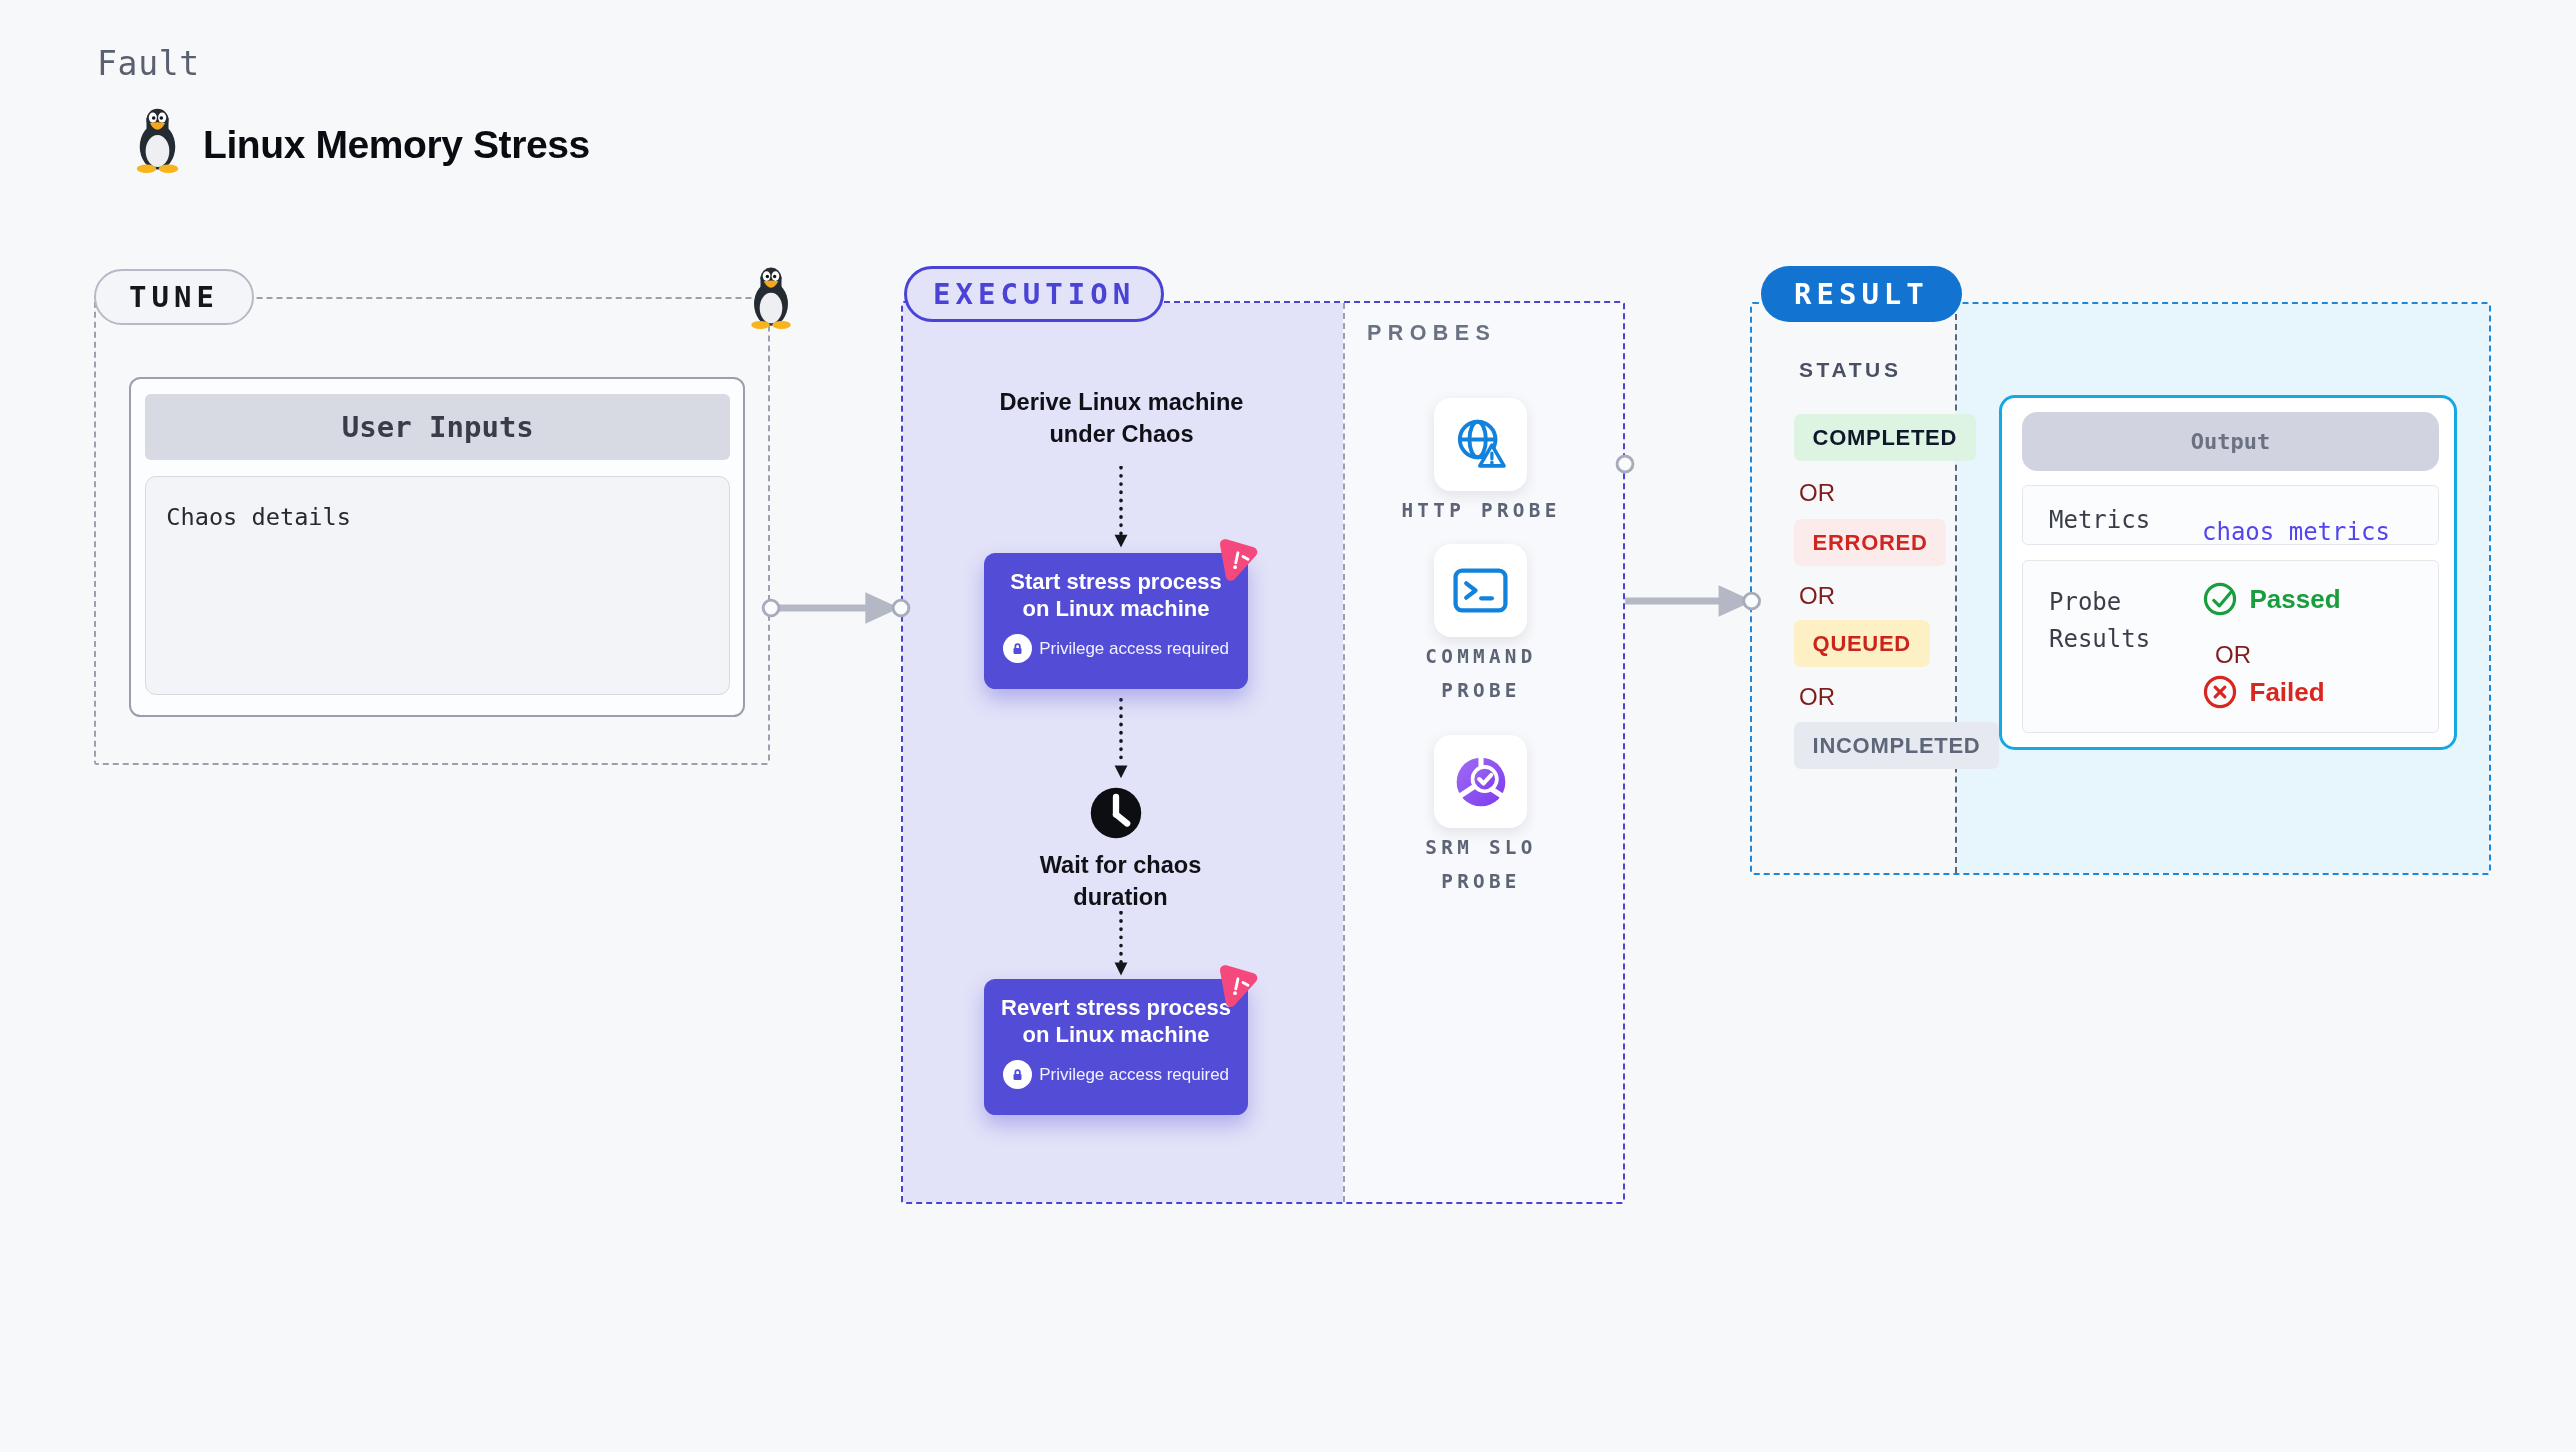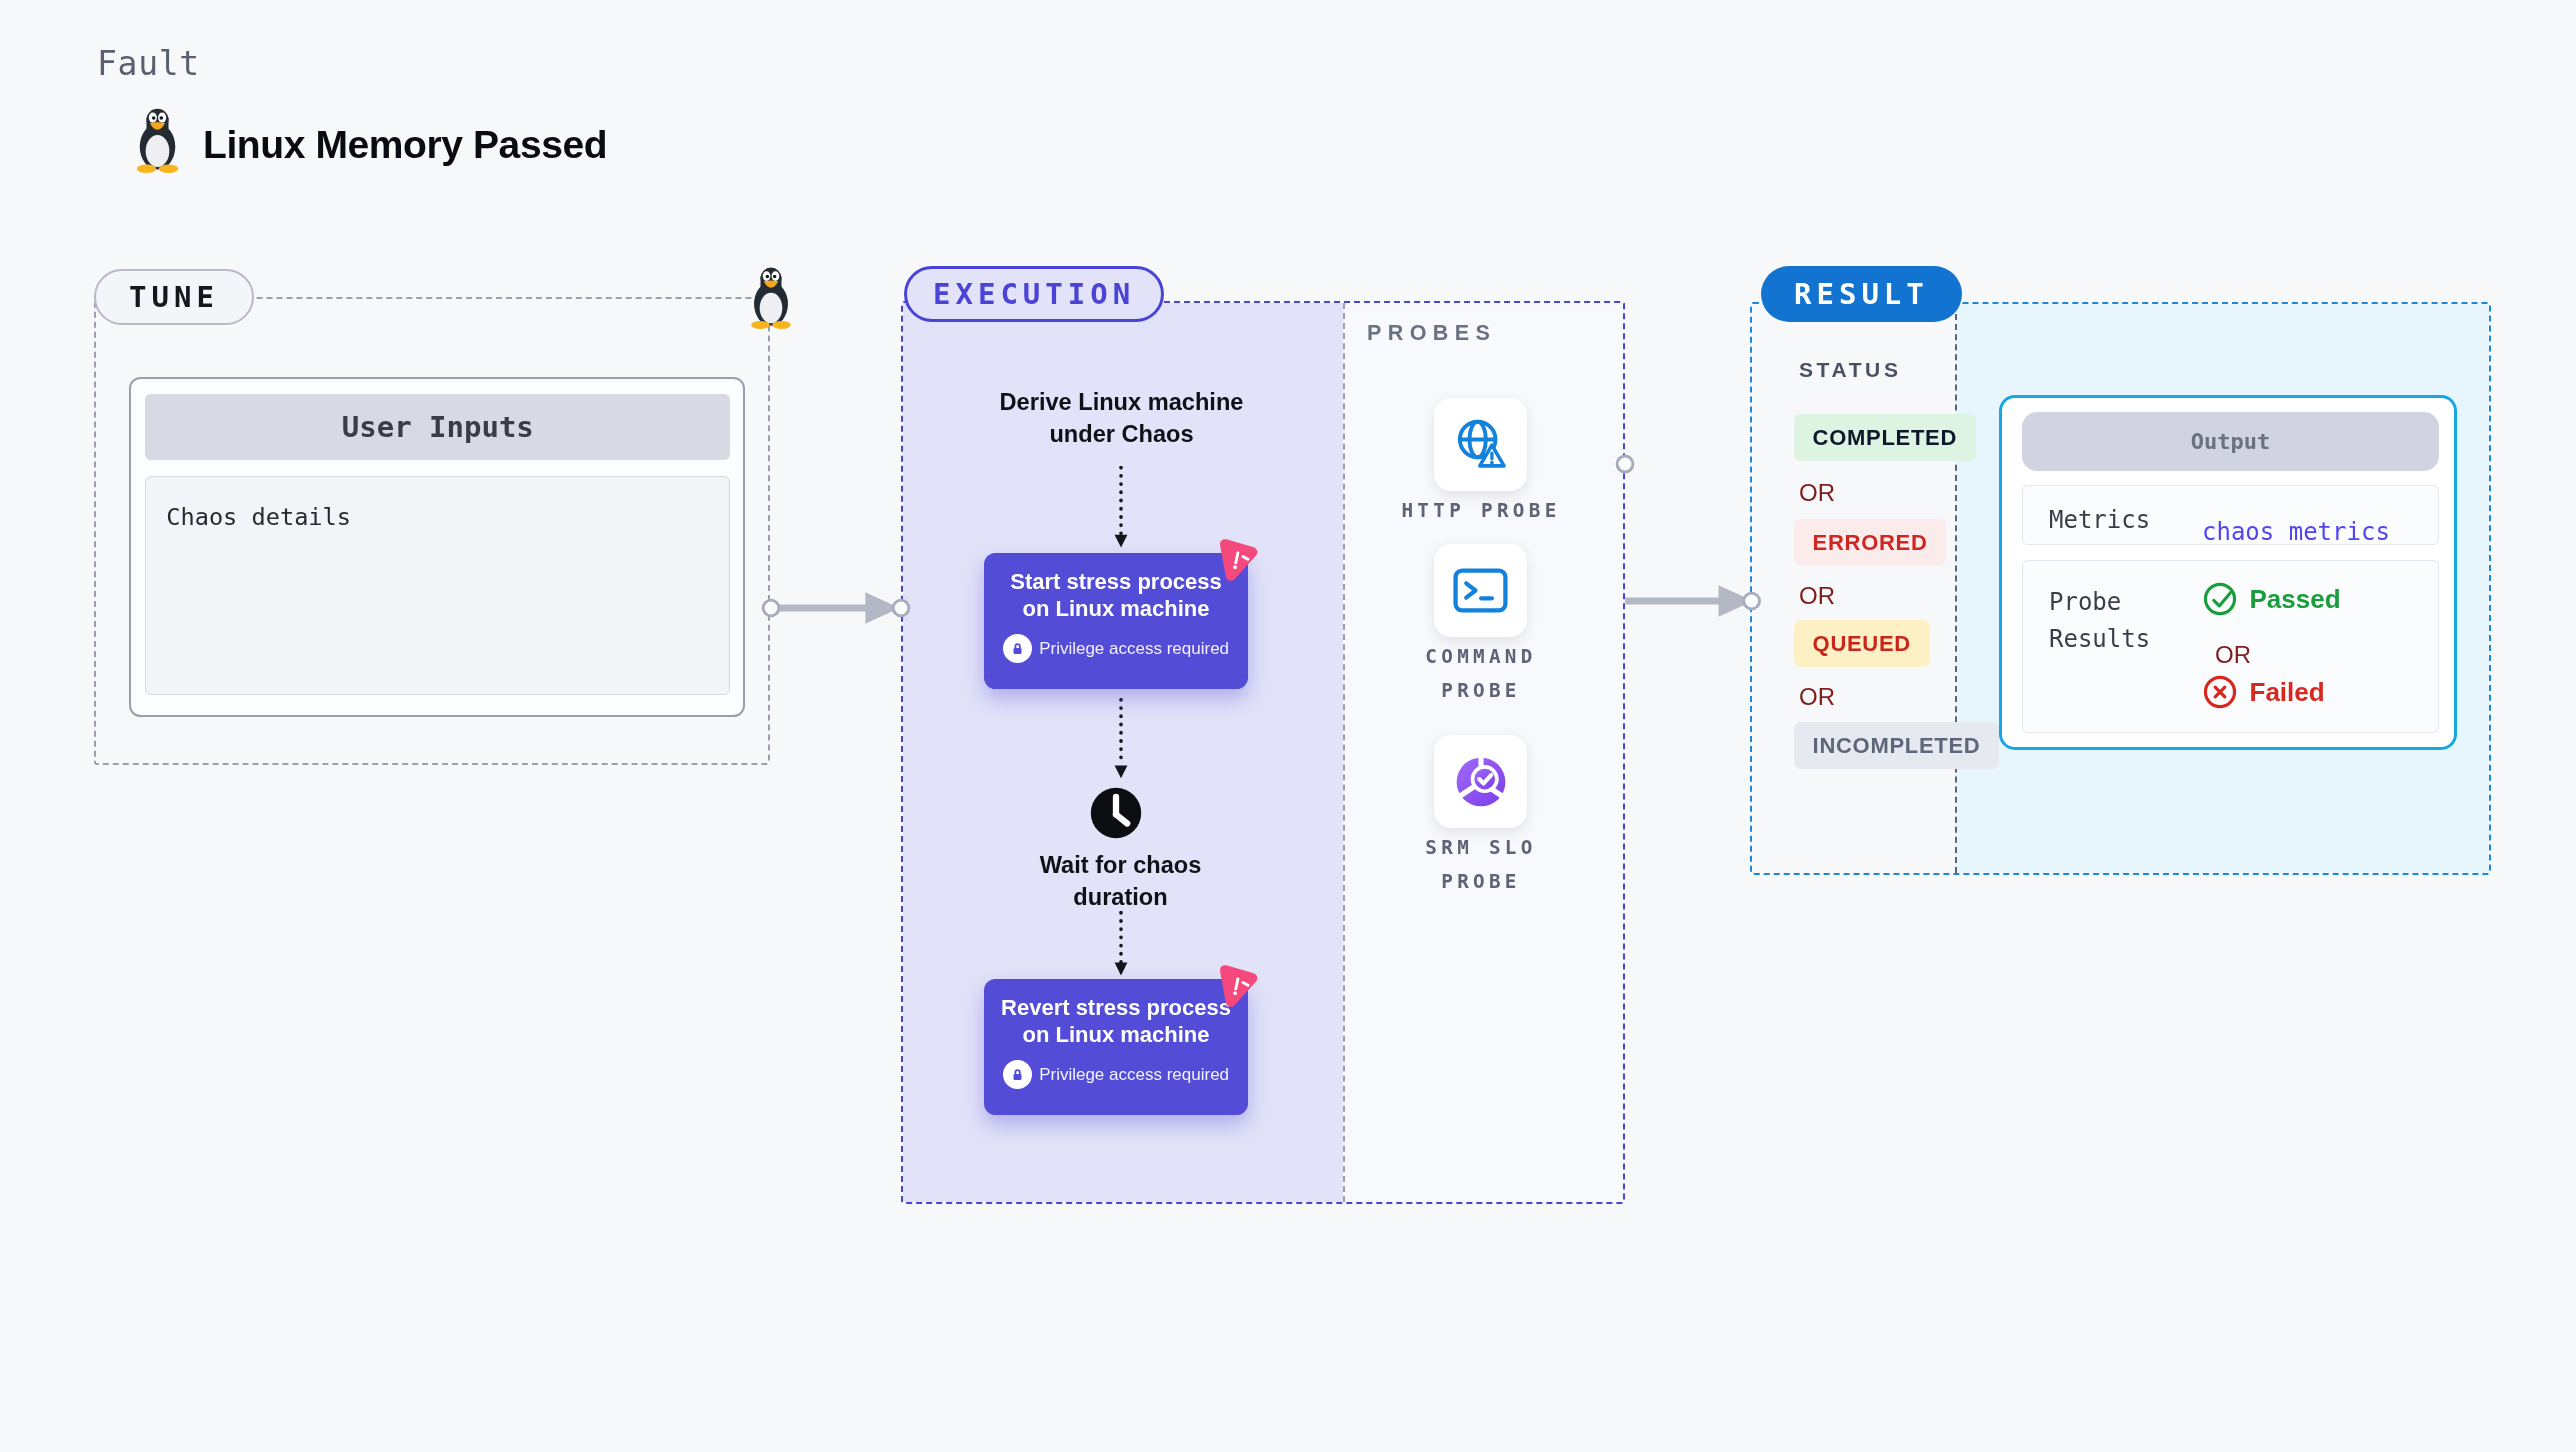--- a/index.html
+++ b/index.html
@@ -24,21 +24,21 @@
   .dash-box{box-sizing:border-box;border-radius:2.9px;}
   .tune-box{border:2.9px dashed #9aa0ad;}
   .exec-box{border:2.9px dashed #4a43d6;}
   .result-box{border:2.9px dashed #1e87d9;}
   .pane{position:absolute;top:0;bottom:0;}
 
   
   .ui-card{background:#fcfdfe;border:2.1px solid #99a0ac;border-radius:11.5px;box-sizing:border-box;z-index:3;}
   .ui-head{background:#d8dae3;border-radius:5.7px;display:flex;align-items:center;justify-content:center;
            font-size:29px;font-weight:bold;color:#3a3d48;}
-  .ui-body{background:#f3f4f8;border:1.4px solid #d6d9e1;border-radius:6px;box-sizing:border-box;}
+  .ui-body{background:#f3f4f8;border:1.4px solid #d6d9e1;border-radius:11px;box-sizing:border-box;}
   .ui-label{font-size:23.6px;color:#262932;}
   .ui-val{font-size:23.6px;color:#2b2be0;height:48px;line-height:32px;}
 
   
   .flow-label{font-size:23.6px;font-weight:bold;color:#101116;text-align:center;line-height:1.35;}
   .node{background:#534cd6;border-radius:11.5px;box-shadow:0 10px 20px rgba(83,76,214,0.35);
         color:#ffffff;text-align:center;box-sizing:border-box;padding-top:15.8px;z-index:4;}
   .node-title{font-size:22px;font-weight:bold;line-height:1.22;padding:0 15.8px;}
   .lock-row{display:flex;align-items:center;justify-content:center;gap:7.2px;margin-top:12px;}
   .lock-chip{width:29px;height:29px;border-radius:50%;background:#ffffff;display:flex;align-items:center;justify-content:center;}
@@ -87,21 +87,21 @@
       <ellipse cx="19" cy="73" rx="11.5" ry="5" fill="#f8b41f"></ellipse>
       <ellipse cx="45" cy="73" rx="11.5" ry="5" fill="#f8b41f"></ellipse>
       <ellipse cx="32" cy="52" rx="14" ry="19" fill="#edeff2"></ellipse>
       <ellipse cx="26.5" cy="12.5" rx="4.8" ry="6" fill="#ffffff"></ellipse>
       <ellipse cx="37.5" cy="12.5" rx="4.8" ry="6" fill="#ffffff"></ellipse>
       <circle cx="27.5" cy="13" r="2.1" fill="#10151b"></circle>
       <circle cx="36.5" cy="13" r="2.1" fill="#10151b"></circle>
       <path d="M23 19 Q32 17 41 19 Q37 27 32 27 Q27 27 23 19 Z" fill="#f3a71d"></path>
     </svg>
   </div>
-  <div class="abs page-title" style="left:203px;top:123px;">Linux Memory Passed</div>
+  <div class="abs page-title" style="left:203px;top:123px;">Linux Memory Stress</div>
 
   <div class="abs dash-box tune-box" style="left:94px;top:297px;width:676px;height:468px;"></div>
   <div class="abs pill pill-tune" style="left:94px;top:269px;">TUNE</div>
 
   <div class="abs" style="left:744px;top:266px;width:54px;height:63px;z-index:6;">
     <svg width="54" height="63" viewBox="0 0 64 78">
       <ellipse cx="32" cy="47" rx="21" ry="27" fill="#252b33"></ellipse>
       <rect x="19" y="13" width="26" height="24" fill="#252b33"></rect>
       <circle cx="32" cy="15" r="13" fill="#252b33"></circle>
       <ellipse cx="19" cy="73" rx="11.5" ry="5" fill="#f8b41f"></ellipse>

